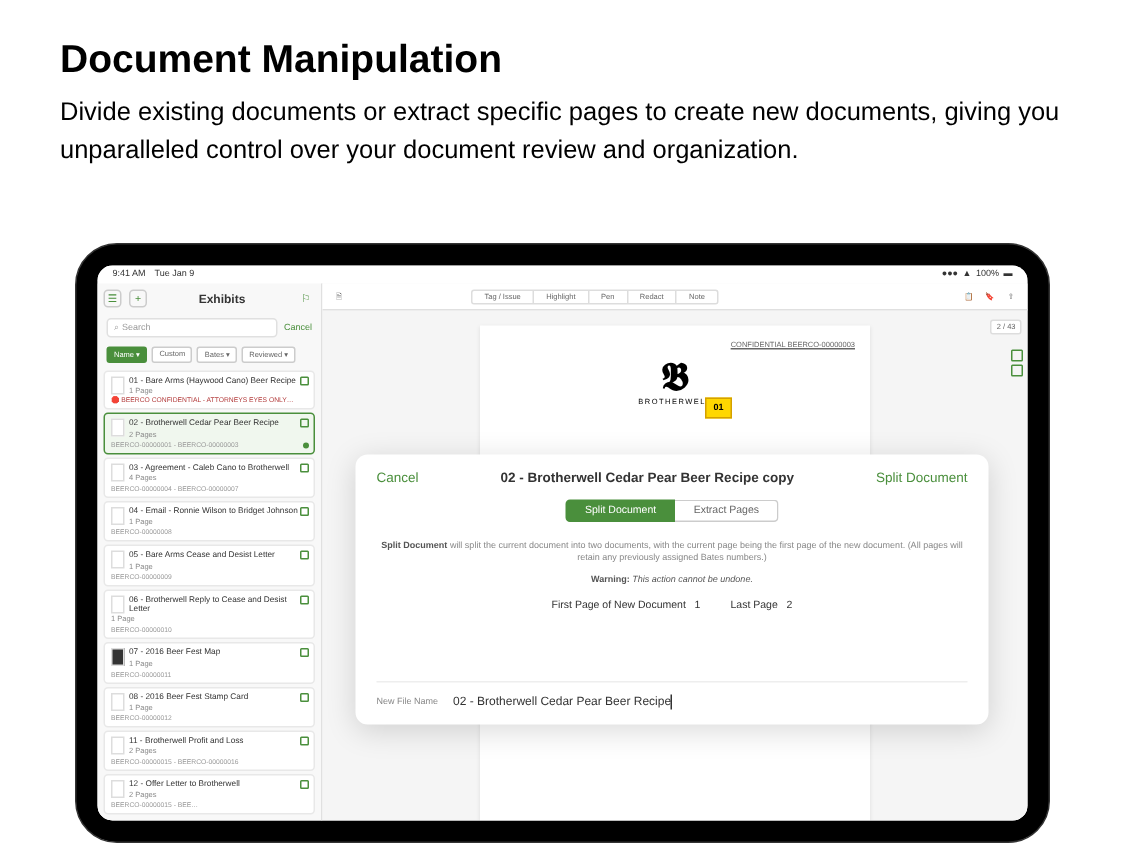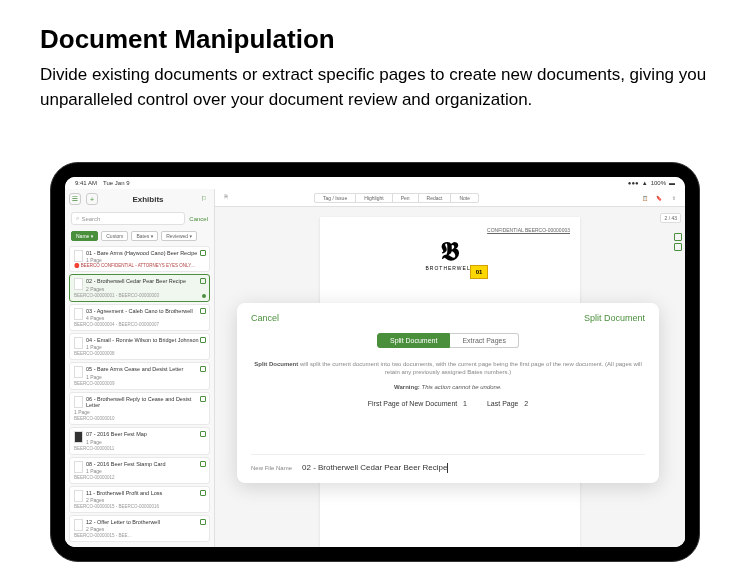--- a/index.html
+++ b/index.html
@@ -243,20 +243,21 @@
                 </ol>
             </div>
           </div>
         </div>
       </div>
     </div>
 
     <div class="modal">
       <div class="modal-header">
         <span class="modal-cancel">Cancel</span>
+        <span class="modal-title">02 - Brotherwell Cedar Pear Beer Recipe copy</span>
         <span class="modal-split">Split Document</span>
       </div>
       <div class="modal-tabs">
         <div class="modal-tab active">Split Document</div>
         <div class="modal-tab inactive">Extract Pages</div>
       </div>
       <div class="modal-desc">
         <b>Split Document</b><span> will split the current document into two documents, with the current page being the first page of the new document. (All pages will retain any previously assigned Bates numbers.)</span>
       </div>
       <div class="modal-warn">

